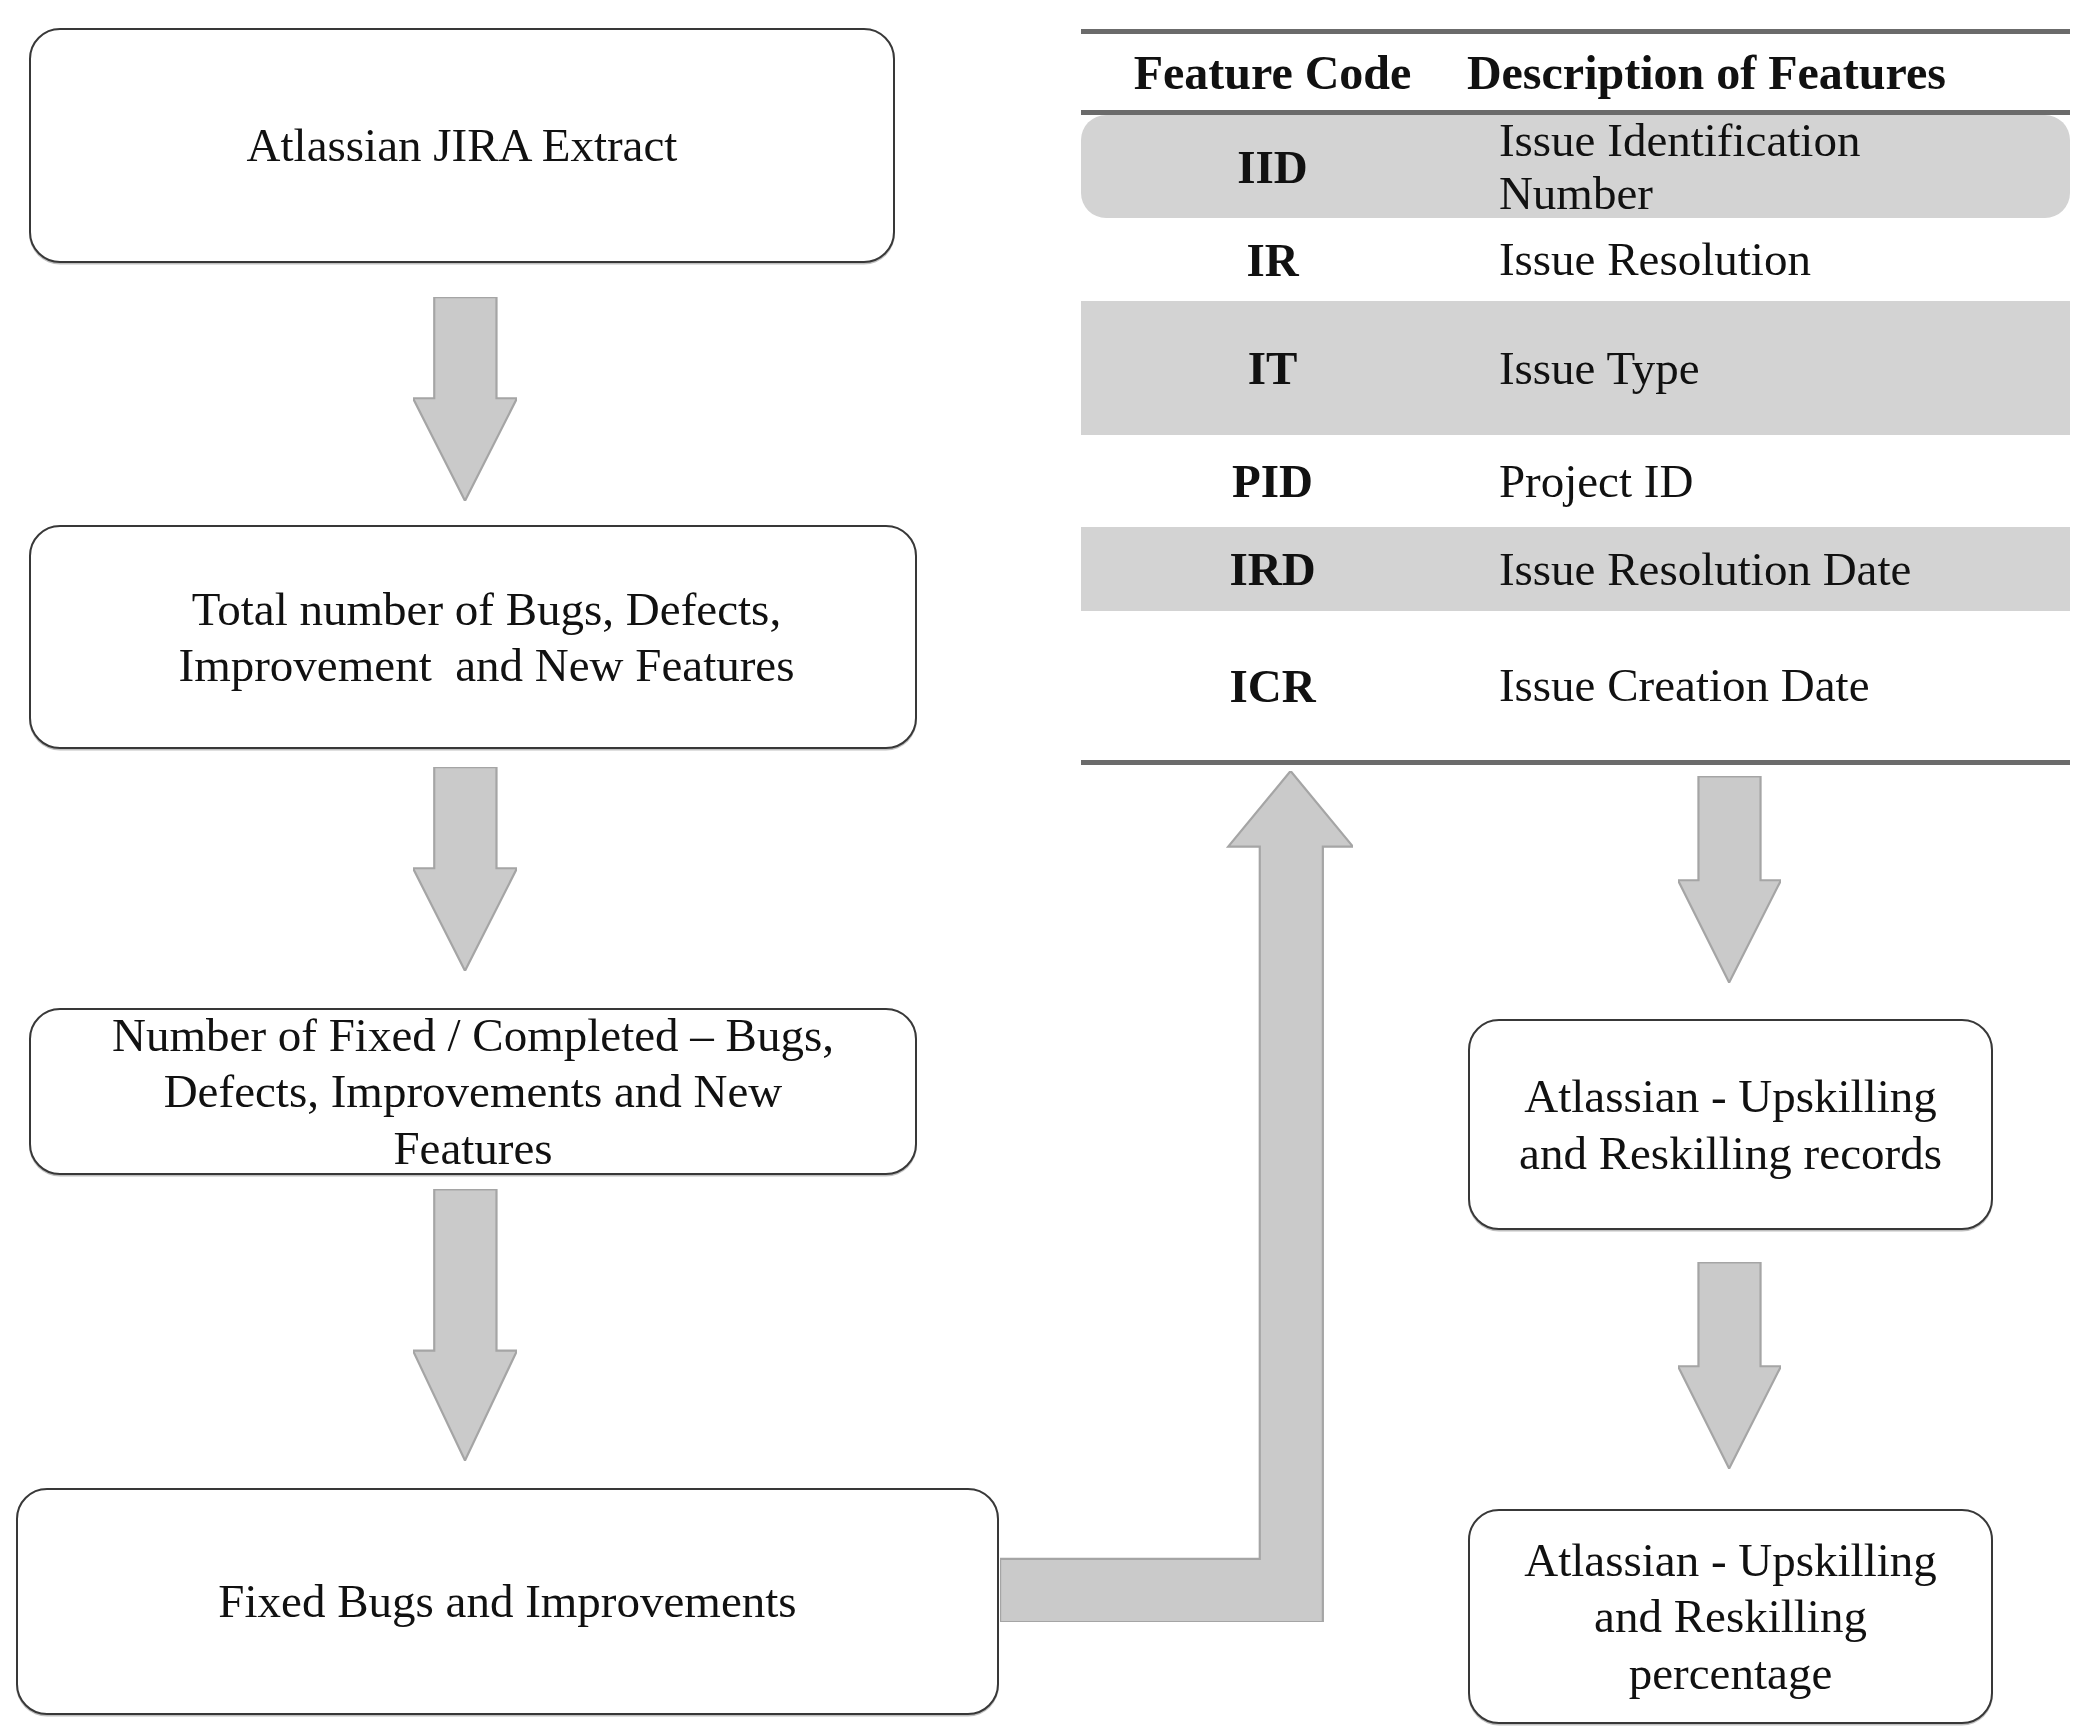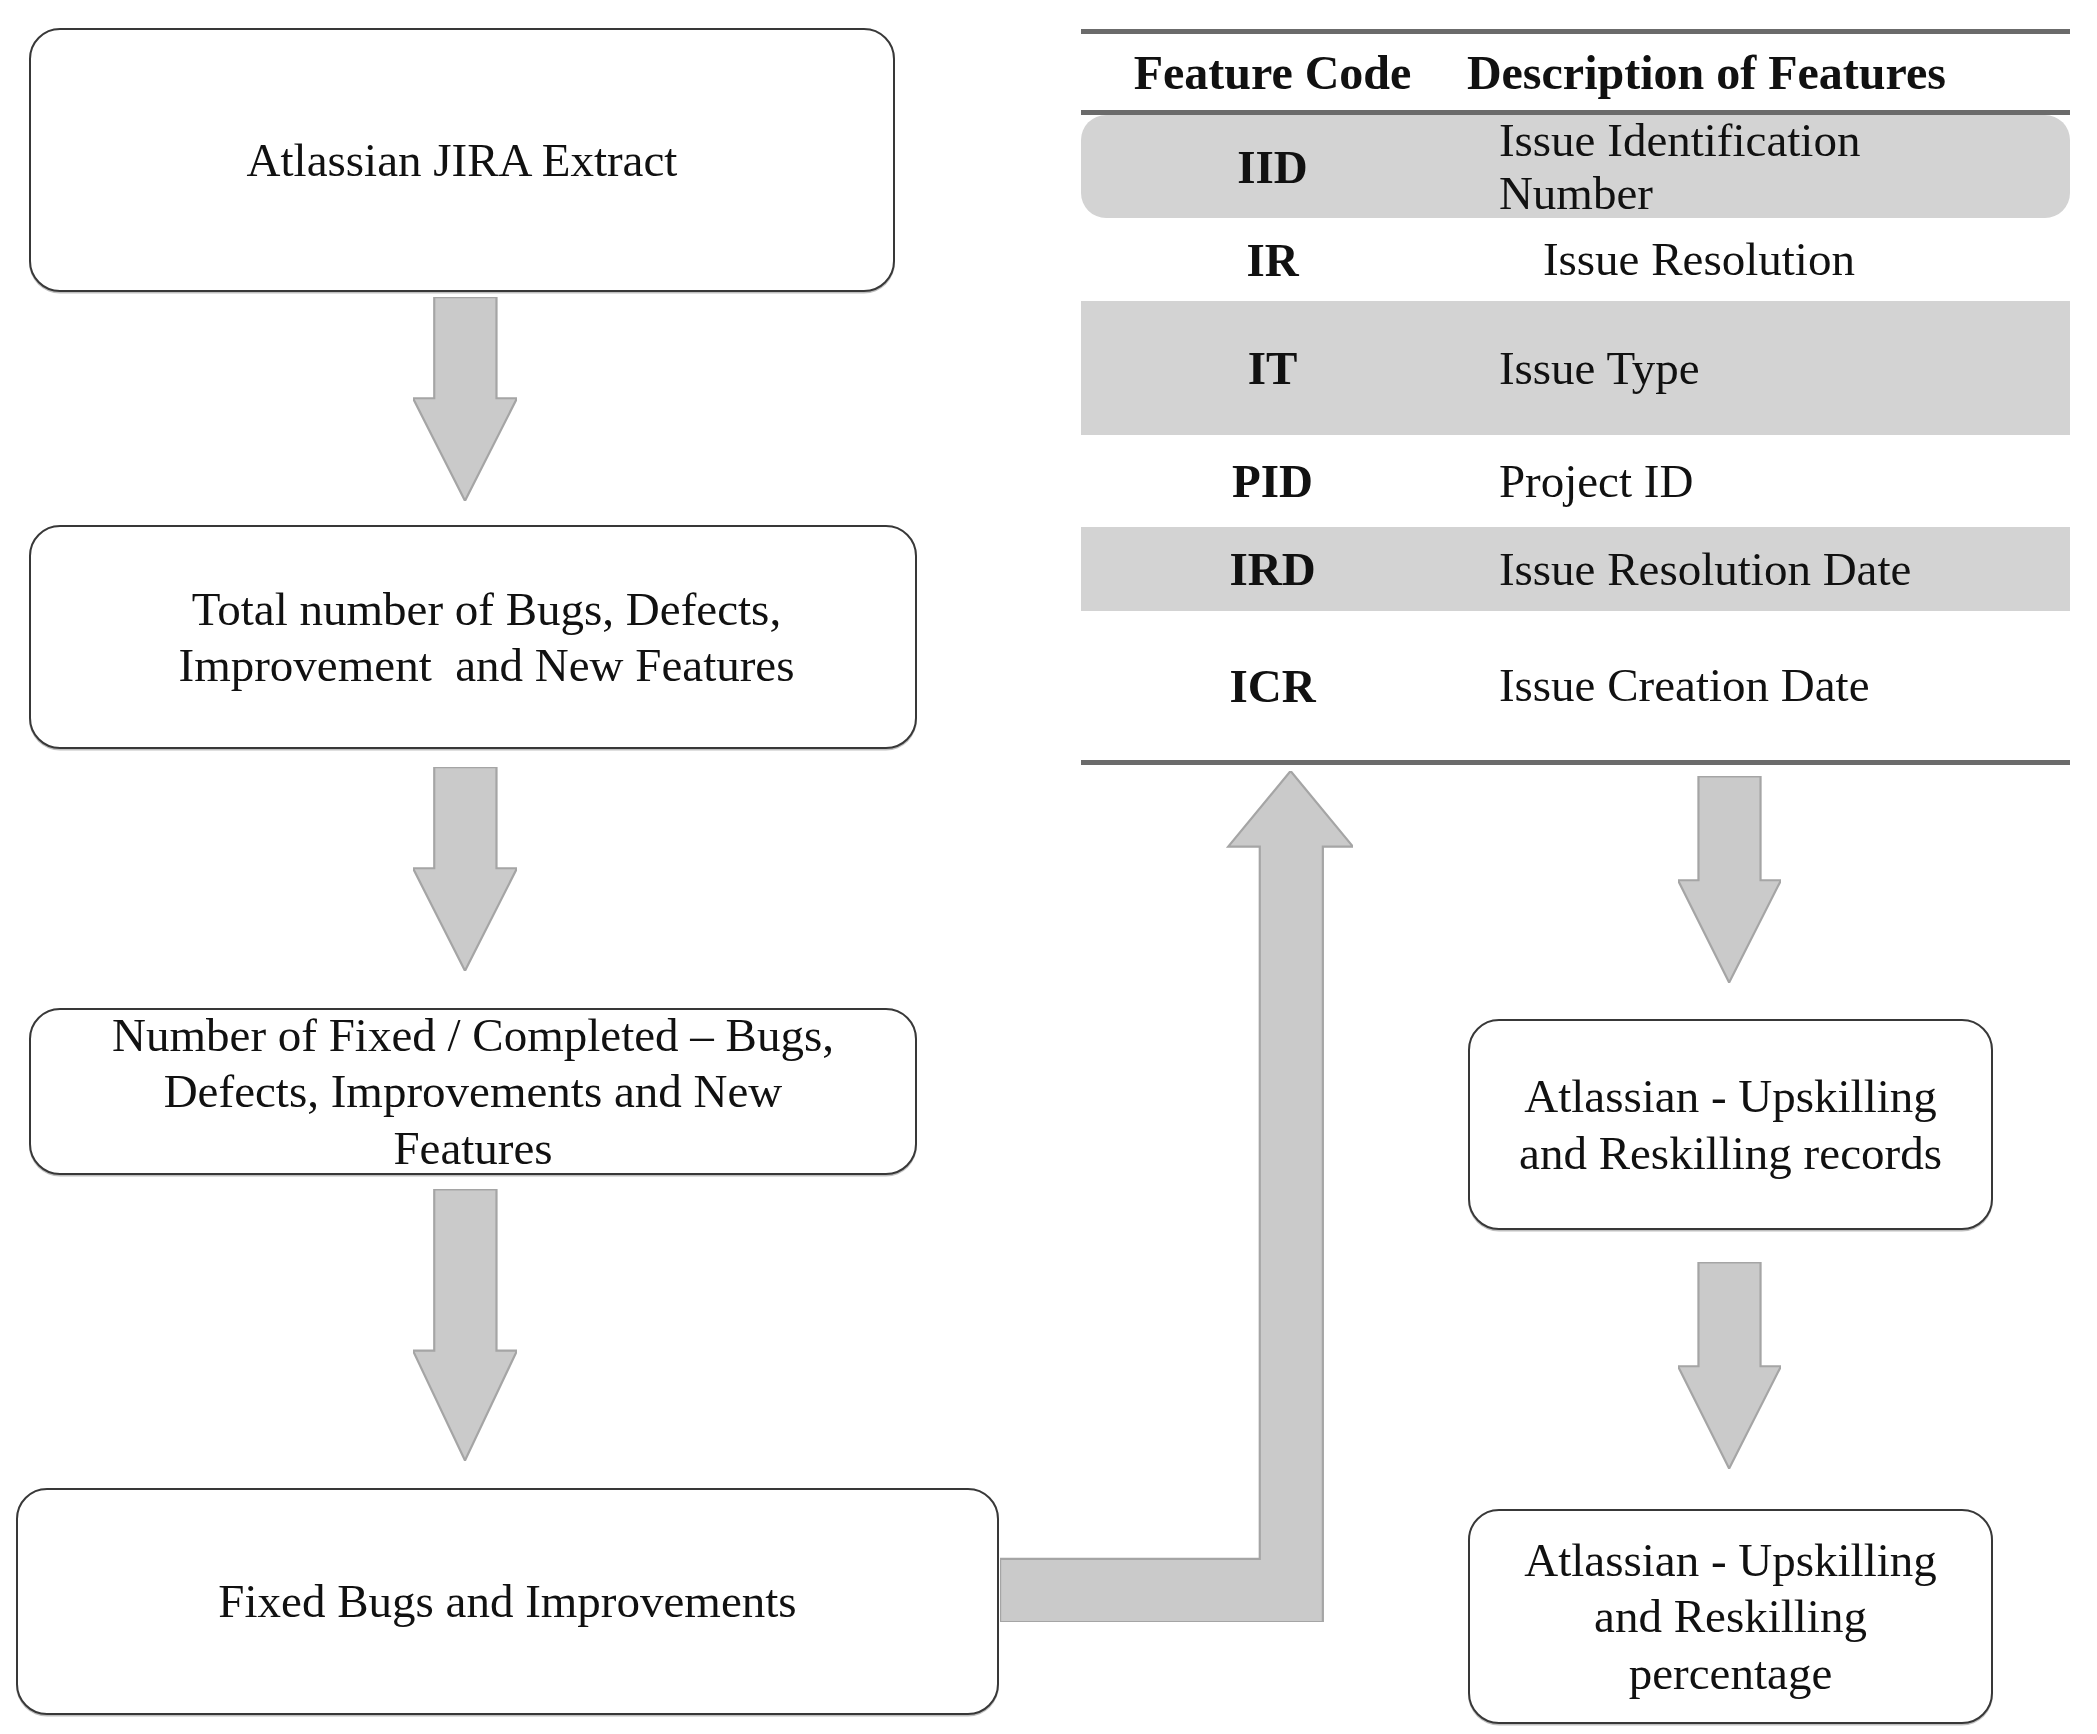--- a/index.html
+++ b/index.html
@@ -30,27 +30,27 @@
   #feature-table{position:absolute;left:1081px;top:29px;width:989px;}
   .t-rule{height:5.1px;background:var(--rule);}
   .t-header{display:flex;align-items:center;height:76px;font-weight:bold;font-size:48px;}
   .t-h-code{width:383px;text-align:center;}
   .t-h-desc{flex:1;text-align:left;padding-left:2.9px;}
   .t-row{display:flex;align-items:center;}
   .t-row.shaded{background:var(--row-shade);}
   .t-code{width:383px;text-align:center;font-weight:bold;font-size:47px;}
   .t-desc{flex:1;text-align:left;padding-left:2.9px;font-size:47px;line-height:1.12;white-space:pre-wrap;margin-left:32px;}
   .r0{height:103px;border-radius:25px;}
-  .r1{height:83px;gap:44px;}
+  .r1{height:83px;}
   .r2{height:134px;}
   .r3{height:92px;}
   .r4{height:84px;}
   .r5{height:149px;}
   
-  #box-jira-extract      {left:29px;  top:28px;   width:866px; height:264px;}
+  #box-jira-extract      {left:29px;  top:28px;   width:866px; height:235px;}
   #box-total-number      {left:29px;  top:525px;  width:888px; height:224px;padding-left:27px;}
   #box-number-fixed      {left:29px;  top:1008px; width:888px; height:167px;}
   #box-fixed-bugs        {left:16px;  top:1488px; width:983px; height:227px;}
   
   #box-upskilling-records    {left:1468px; top:1019px; width:525px; height:211px;}
   #box-upskilling-percentage {left:1468px; top:1509px; width:525px; height:215px;}
   
   #arrow-1{left:413px;  top:297px;  width:104px; height:204px;}
   #arrow-2{left:413px;  top:767px; width:104px; height:204px;}
   #arrow-3{left:413px;  top:1189px; width:104px; height:272px;}

